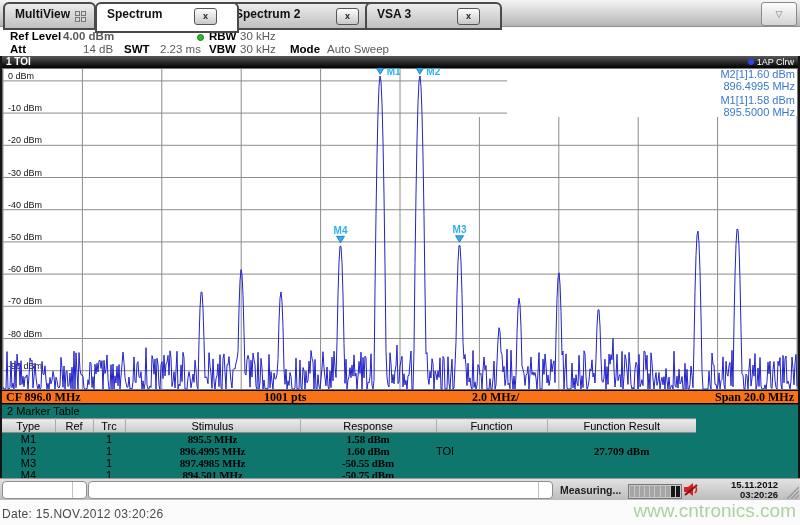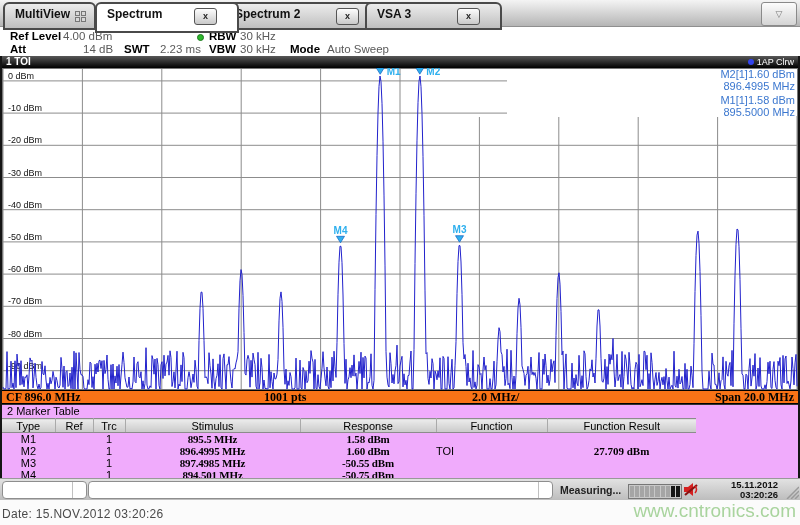--- a/index.html
+++ b/index.html
@@ -40,21 +40,21 @@
   .mreadout{position:absolute;left:505px;top:1px;width:288px;color:#3b77cf;font-size:11px;line-height:11.5px;}
   .mr-row{display:flex;justify-content:flex-end;}
   .mr-gap{height:3px;}
 
   .cfbar{position:absolute;top:334px;left:0;width:796px;height:14px;background:#f97316;
          border-top:1px solid #000;border-bottom:1px solid #000;box-sizing:border-box;
          font:bold 12px "Liberation Serif",serif;color:#000;}
   .cfbar span{position:absolute;top:0;line-height:12px;white-space:nowrap;}
 
   
-  .mwin{position:absolute;top:348px;left:0;width:796px;height:74px;border-top:1px solid #333;background:#f0abfc;box-sizing:border-box;}
+  .mwin{position:absolute;top:348px;left:0;width:796px;height:74px;border-top:1px solid #333;background:#0f766e;box-sizing:border-box;}
   .mtitle{position:absolute;left:5px;top:0;font-size:11px;color:#000;line-height:13px;}
   table.mt{position:absolute;top:13px;left:0;width:694px;border-collapse:collapse;table-layout:fixed;}
   table.mt th{background:linear-gradient(#ececec,#c9c9c9);border-top:1px solid #8c8c8c;border-bottom:1px solid #8c8c8c;
               border-right:1px solid #aaa;font-weight:normal;font-size:11px;color:#000;height:13px;padding:0;}
   table.mt th:last-child{border-right:none;}
   table.mt td{height:11px;padding:0;font-size:11px;color:#000;white-space:nowrap;overflow:hidden;}
   td.c{text-align:center;}
   td.val{font:bold 13px "Liberation Serif",serif;letter-spacing:-0.2px;text-align:center;}
   td.stim{padding-right:38px;}
   td.resp{padding-right:34px;}
@@ -106,21 +106,21 @@
       <span>VSA 3</span>
       <span class="closebtn" style="left:90px;">x</span>
     </div>
     <div class="dropdown">
       <span>▽</span>
     </div>
   </div>
 
   <div class="settings">
     <span class="s-label" style="left:10px;top:3px;">Ref Level</span>
-    <span class="s-value" style="left:63px;top:3px;">4.00 dBm</span>
+    <span class="s-value" style="left:63px;top:3px;font-weight:bold;">4.00 dBm</span>
     <span class="dot" style="left:197px;top:7px;"></span>
     <span class="s-label" style="left:209px;top:3px;">RBW</span>
     <span class="s-value" style="left:240px;top:3px;">30 kHz</span>
 
     <span class="s-label" style="left:10px;top:16px;">Att</span>
     <span class="s-value" style="left:83px;top:16px;">14 dB</span>
     <span class="s-label" style="left:124px;top:16px;">SWT</span>
     <span class="s-value" style="left:160px;top:16px;">2.23 ms</span>
     <span class="s-label" style="left:209px;top:16px;">VBW</span>
     <span class="s-value" style="left:240px;top:16px;">30 kHz</span>

